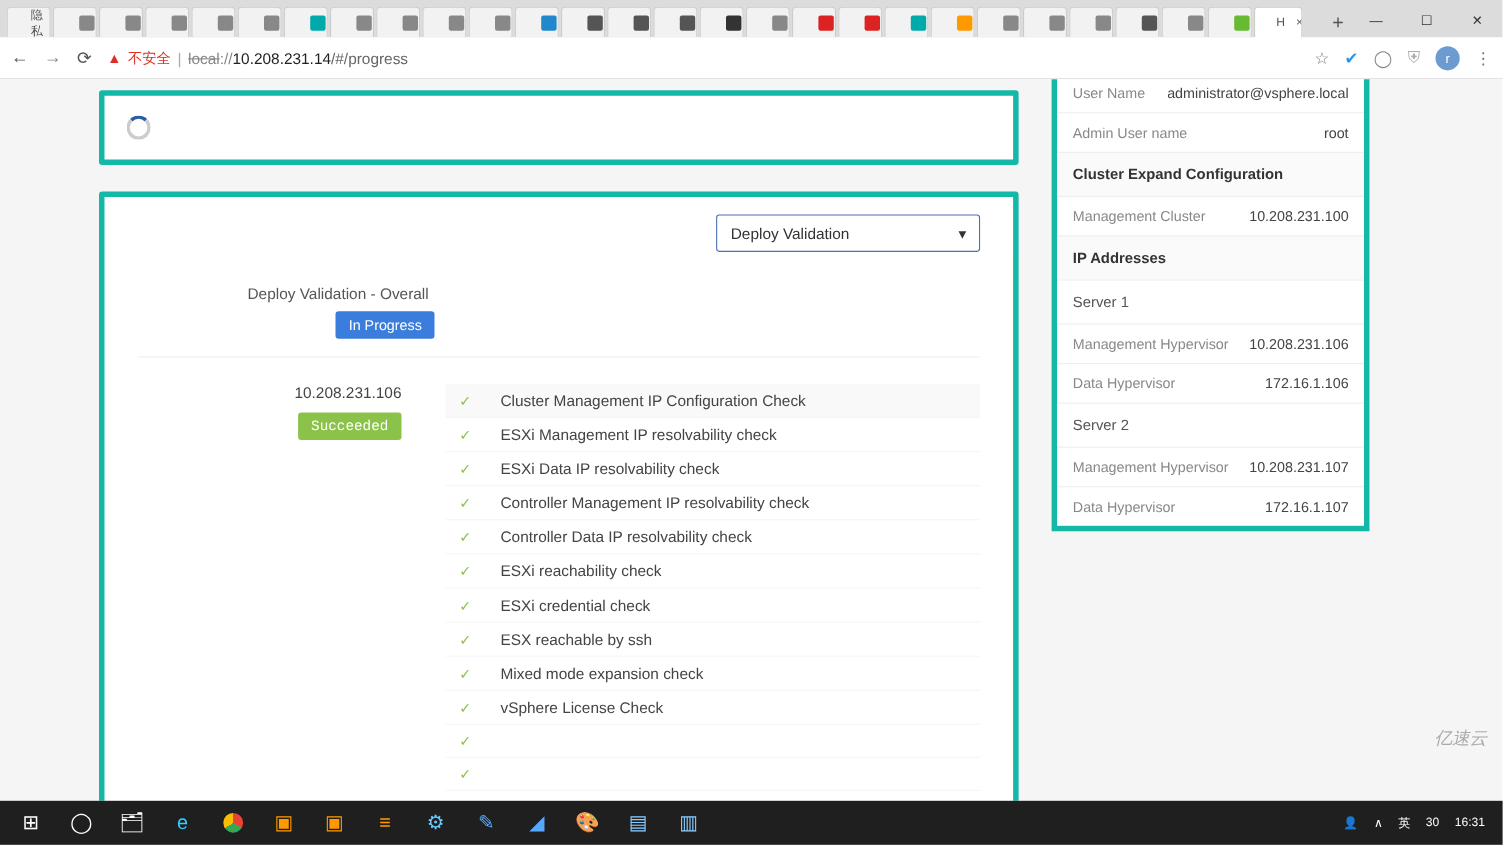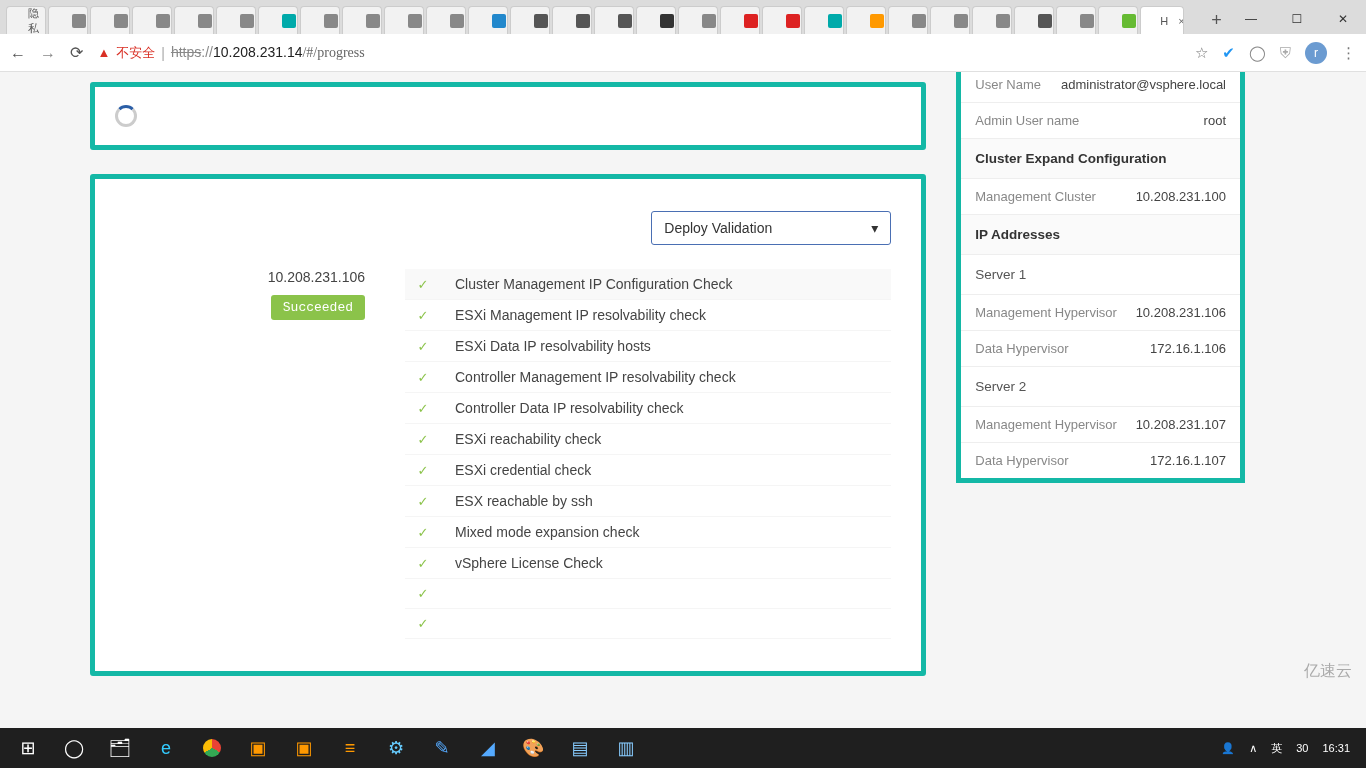--- a/index.html
+++ b/index.html
@@ -15,36 +15,36 @@
 
   .chrome-addr { height: 38px; background: #fff; border-bottom: 1px solid #e0e0e0; display: flex; align-items: center; padding: 0 10px; gap: 14px; }
   .nav-btn { color: #888; font-size: 16px; user-select: none; }
   .nav-btn.active { color: #555; }
   .addr-box { flex: 1; display: flex; align-items: center; font-size: 14px; gap: 6px; }
   .insecure { color: #d93025; font-size: 13px; }
   .insecure-label { color: #d93025; font-size: 13px; font-family: "Microsoft YaHei", sans-serif; }
   .url { color: #555; }
   .url .proto { color: #888; text-decoration: line-through; }
   .url .host { color: #222; }
-  .url .path { color: #666; font-family: Liberation Serif, serif; }
+  .url .path { color: #666; }
   .right-icons { display: flex; align-items: center; gap: 14px; color: #777; font-size: 15px; }
   .avatar-badge { width: 22px; height: 22px; border-radius: 50%; background: #6b9bd1; color: #fff; font-size: 12px; display: flex; align-items: center; justify-content: center; }
 
   
   .viewport { height: calc(768px - 34px - 38px - 40px); overflow: hidden; background: #f5f5f5; position: relative; }
   .page-wrap { width: 1245px; margin: 0; padding-left: 90px; padding-top: 0; display: flex; gap: 30px; }
   .main-col { width: 840px; }
   .side-col { width: 290px; }
 
   .card { background: #fff; border: 5px solid #14b8a6; border-radius: 3px; }
   .progress-header { padding: 18px 20px; display: flex; align-items: center; gap: 14px; margin-top: 10px; }
   .spinner { width: 22px; height: 22px; border: 3px solid #ccc; border-top-color: #2b5ea6; border-radius: 50%; }
   .progress-title { font-size: 18px; color: #444; }
 
-  .main-card { margin-top: 24px; padding: 32px 30px; }
+  .main-card { margin-top: 24px; padding: 16px 30px; }
   .select-row { display: flex; justify-content: flex-end; }
   .select-box { width: 240px; height: 34px; border: 1px solid #4a6fb3; border-radius: 3px; display: flex; align-items: center; justify-content: space-between; padding: 0 12px; font-size: 14px; color: #333; }
 
   .overall-row { margin-top: 30px; padding-bottom: 16px; border-bottom: 1px solid #eee; }
   .ov-label { font-size: 14px; color: #555; text-align:left; margin-left:100px;}
   .badge { display: inline-block; padding: 5px 12px; border-radius: 3px; color: #fff; font-size: 13px; margin-top: 8px; }
   .badge.inprogress { background: #3b7ddd; margin-left:180px}
   .badge.succeeded { background: #8bc34a; font-family: Liberation Mono, monospace; }
 
   .server-block { display: flex; margin-top: 24px; gap: 40px; }
@@ -61,21 +61,21 @@
   .kv:first-child { border-top: none; }
   .kv .k { color: #888; }
   .kv .v { color: #444; }
   .sect-title { padding: 12px 14px; font-size: 13.5px; font-weight: 600; color: #333; border-top: 1px solid #eee; background: #fafafa; }
 
   
   .taskbar { position: absolute; left: 0; right: 0; bottom: 0; height: 40px; background: #1f1f1f; display: flex; align-items: center; padding: 0 6px; gap: 2px; }
   .task-icon { width: 44px; height: 40px; display: flex; align-items: center; justify-content: center; color: #fff; font-size: 18px; }
   .task-right { margin-left: auto; display: flex; align-items: center; color: #fff; font-size: 11px; gap: 14px; padding-right: 10px; }
 
-  .watermark { position: absolute; right: 14px; bottom: 46px; font-size: 16px; color: rgba(120,120,120,.6); }
+  .watermark { position: absolute; right: 14px; bottom: 46px; font-size: 16px; color: rgba(120,120,120,.6); font-style: italic; }
 
   .tab .ico { width:14px; height:14px; display:inline-block; background:#888; border-radius:2px; }
 </style>
 </head>
 <body>
 
 <div class="chrome-tabs">
 
   <div class="tab">
       <span style="font-family:'Microsoft YaHei'">隐私</span>
@@ -172,21 +172,21 @@
 
 <div class="chrome-addr">
   <span class="nav-btn active">←</span>
   <span class="nav-btn">→</span>
   <span class="nav-btn active">⟳</span>
   <div class="addr-box">
     <span class="insecure">▲</span>
     <span class="insecure-label">不安全</span>
     <span style="color:#aaa">|</span>
     <span class="url">
-      <span class="proto">https</span><span style="color:#888">://</span><span class="host">10.208.231.14</span><span class="path">/#/progress</span>
+      <span class="proto">local</span><span style="color:#888">://</span><span class="host">10.208.231.14</span><span class="path">/#/progress</span>
     </span>
   </div>
   <div class="right-icons">
     <span>☆</span>
     <span style="color:#2196f3">✔</span>
     <span style="color:#888">◯</span>
     <span style="color:#aaa">⛨</span>
     <span class="avatar-badge">r</span>
     <span>⋮</span>
   </div>
@@ -201,39 +201,43 @@
       </div>
 
       <div class="card main-card">
         <div class="select-row">
           <div class="select-box">
             <span>Deploy Validation</span>
             <span>▾</span>
           </div>
         </div>
 
+        <div class="overall-row">
+          <div class="ov-label">Deploy Validation - Overall</div>
+          <span class="badge inprogress">In Progress</span>
+        </div>
 
         <div class="server-block">
           <div class="server-left">
             <div class="server-ip">10.208.231.106</div>
             <span class="badge succeeded" style="margin-top:10px;float:right">Succeeded</span>
           </div>
           <div class="checks" id="checks-container">
 
           <div class="check-row">
                 <span class="check-icon">✓</span>
                 <span>Cluster Management IP Configuration Check</span>
               </div>
               <div class="check-row">
                 <span class="check-icon">✓</span>
                 <span>ESXi Management IP resolvability check</span>
               </div>
               <div class="check-row">
                 <span class="check-icon">✓</span>
-                <span>ESXi Data IP resolvability hosts</span>
+                <span>ESXi Data IP resolvability check</span>
               </div>
               <div class="check-row">
                 <span class="check-icon">✓</span>
                 <span>Controller Management IP resolvability check</span>
               </div>
               <div class="check-row">
                 <span class="check-icon">✓</span>
                 <span>Controller Data IP resolvability check</span>
               </div>
               <div class="check-row">

